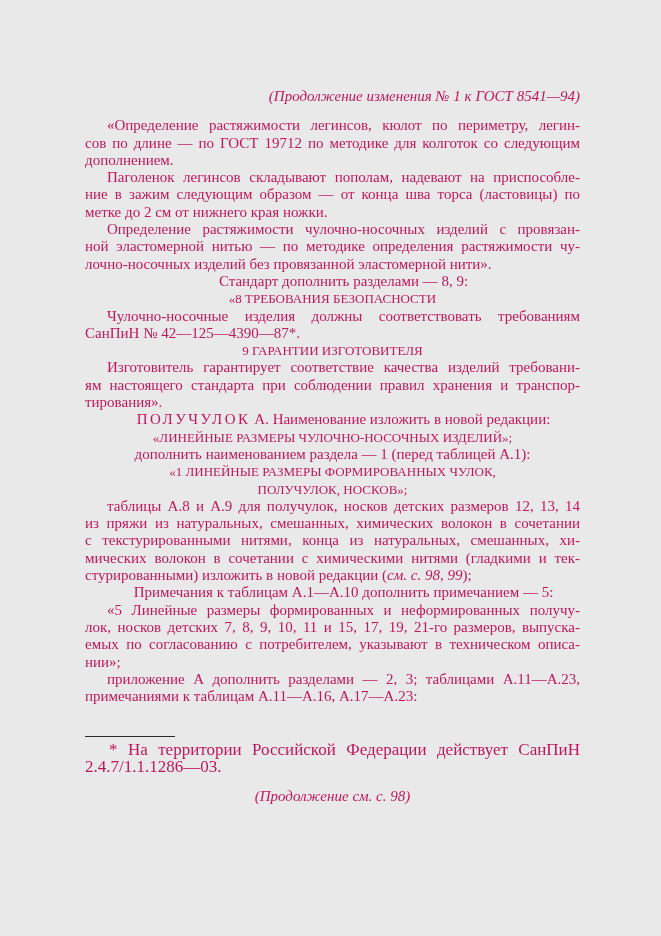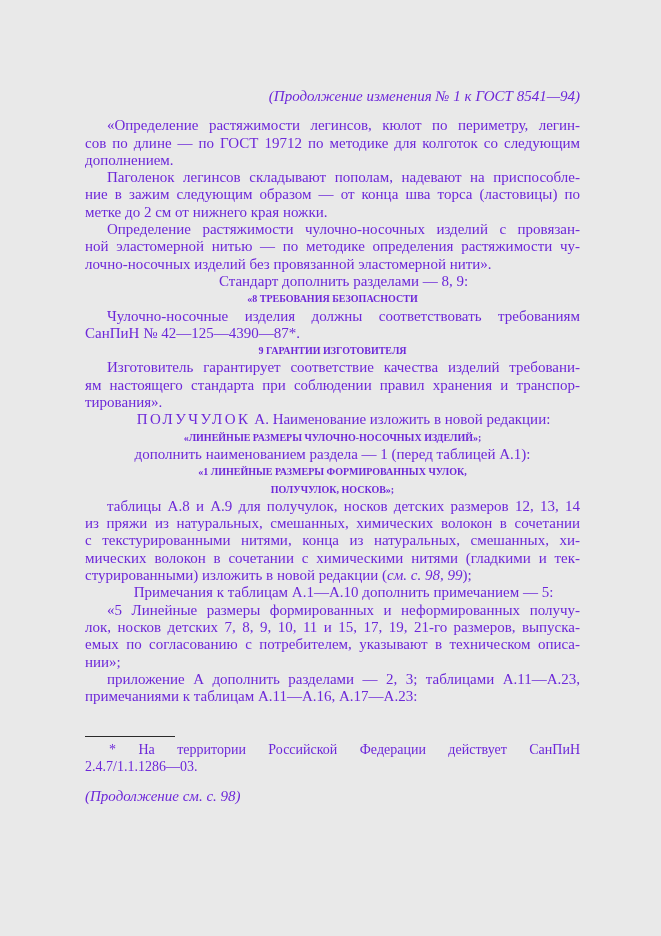--- a/index.html
+++ b/index.html
@@ -11,21 +11,21 @@
     height: 936px;
     background: #e9e9e9;
     overflow: hidden;
   }
   .page {
     position: relative;
     width: 661px;
     height: 936px;
     background: #e9e9e9;
     font-family: "Liberation Serif", serif;
-    color: #6d28d9;
+    color: #be185d;
   }
   .content {
     position: absolute;
     left: 85px;
     top: 88px;
     width: 495px;
     font-size: 15px;
     line-height: 17.3px;
   }
   .header-note {
@@ -38,42 +38,42 @@
   
   .jl {
     text-align: justify;
     text-align-last: justify;
   }
   
   .ll { text-align: left; }
   
   .ind { text-indent: 22px; text-align: center; }
   .ctr { text-align: center; }
-  .bold { font-weight: bold; font-size: 10px; }
+  .bold { font-weight: normal; font-size: 13px; }
   .spaced { letter-spacing: 2.5px; }
   .it { font-style: italic; }
   .footnote-block { margin-top: 31px; }
   .footnote-rule {
     width: 90px;
     height: 0;
     border-top: 1.5px solid #2a2a2a;
     margin-bottom: 4px;
   }
   .footnote-line {
-    font-size: 14px;
+    font-size: 17px;
     line-height: 17px;
   }
   .fn-first {
     text-indent: 24px;
     text-align: justify;
     text-align-last: justify;
   }
   .continuation-note {
     margin-top: 13px;
-    text-align: left;
+    text-align: center;
     font-style: italic;
   }
 </style>
 </head>
 <body>
 
 <div class="page">
   <div class="content">
 
     <div class="header-note">(Продолжение изменения № 1 к ГОСТ 8541—94)</div>

